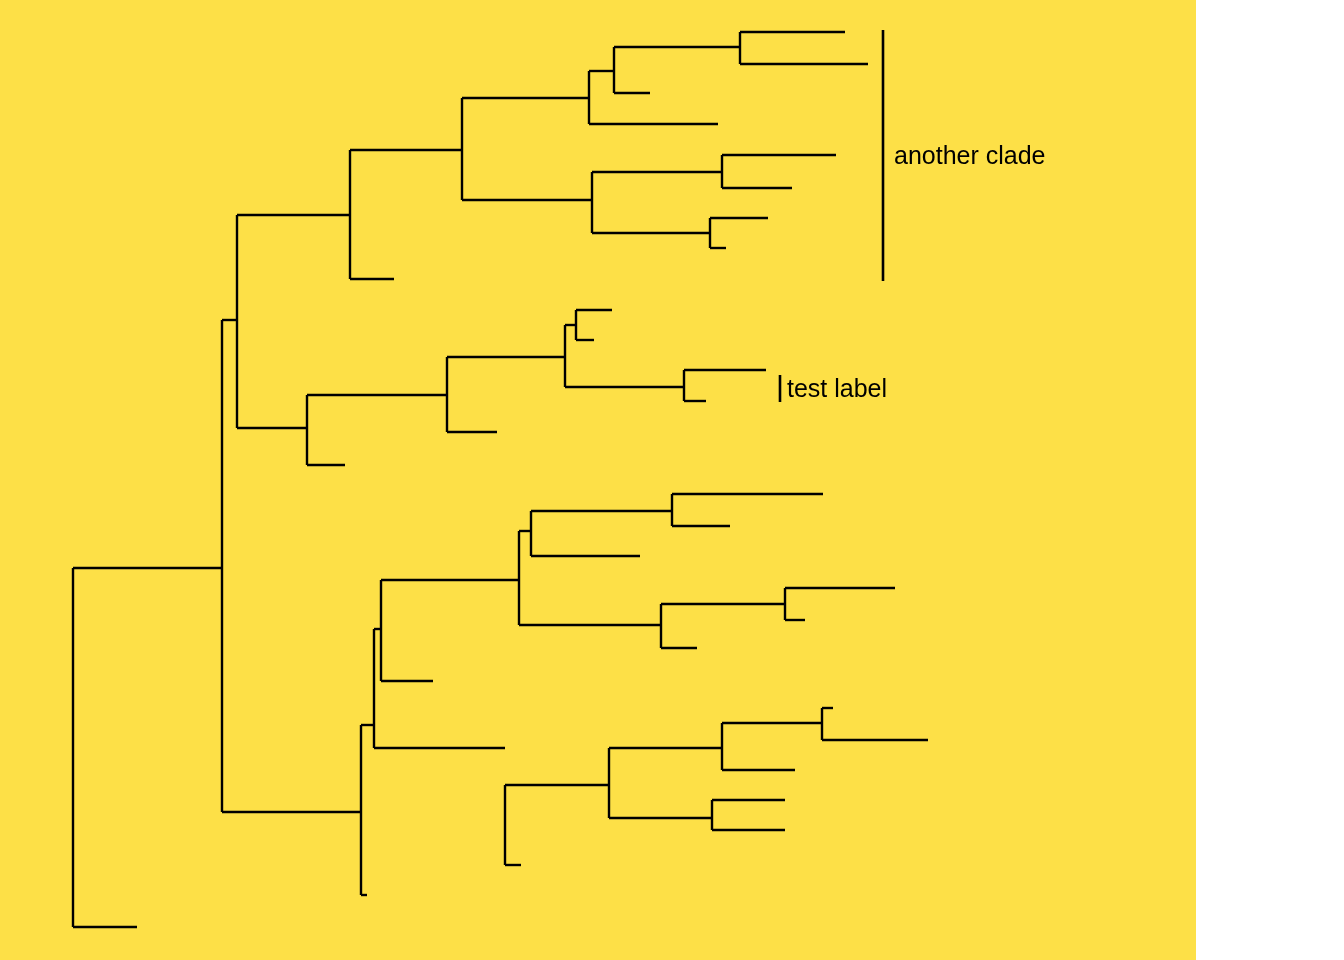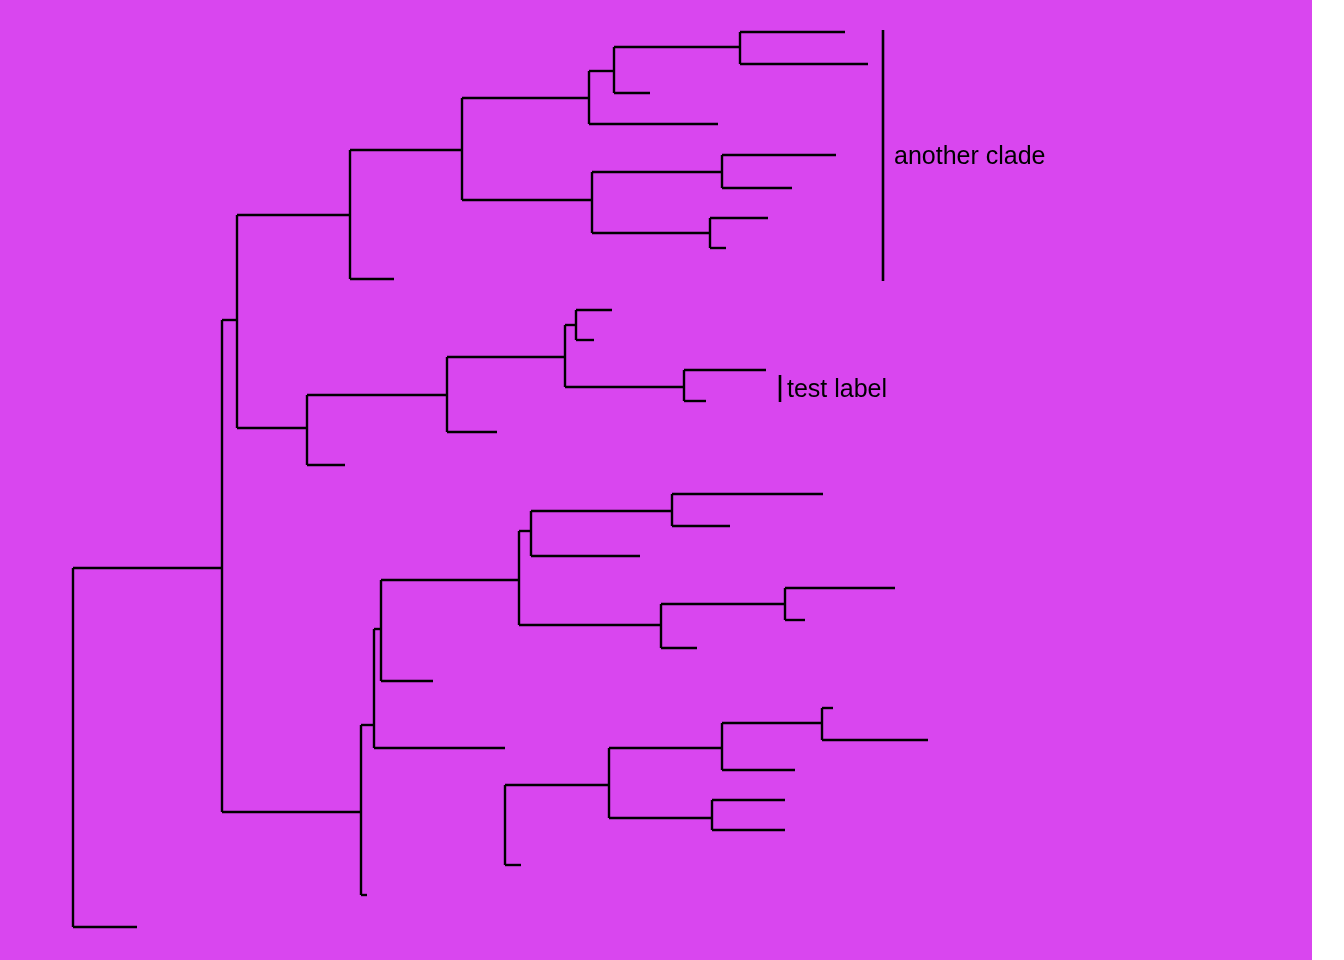--- a/index.html
+++ b/index.html
@@ -11,23 +11,23 @@
   body {
     width: 1344px;
     height: 960px;
     font-family: "Liberation Sans", sans-serif;
     overflow: hidden;
     position: relative;
   }
   #tree-figure {
     position: absolute;
     left: 0; top: 0;
-    width: 1312px;
+    width: 1196px;
     height: 960px;
-    background: #d946ef;
+    background: #fde047;
   }
   svg.tree-canvas {
     display: block;
     width: 1344px;
     height: 960px;
   }
   .branch {
     stroke: #000000;
     stroke-width: 2.4;
     stroke-linecap: butt;

